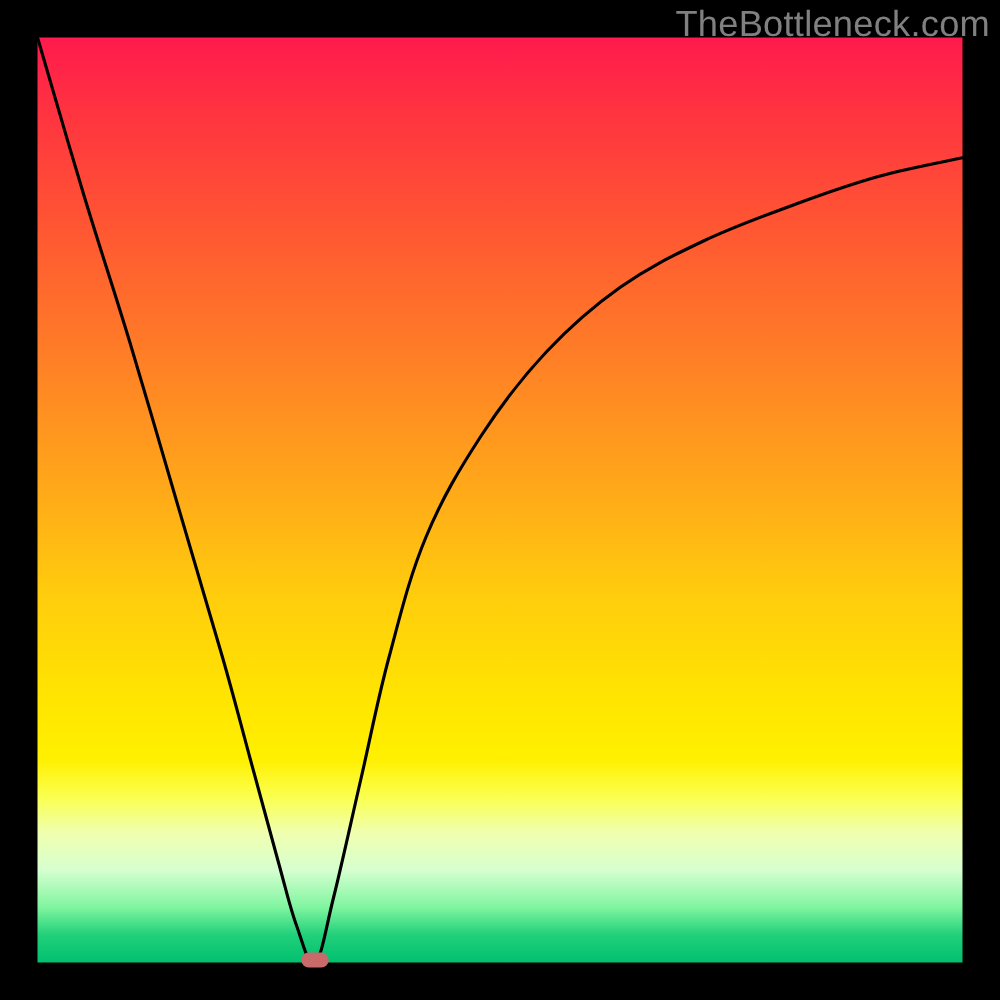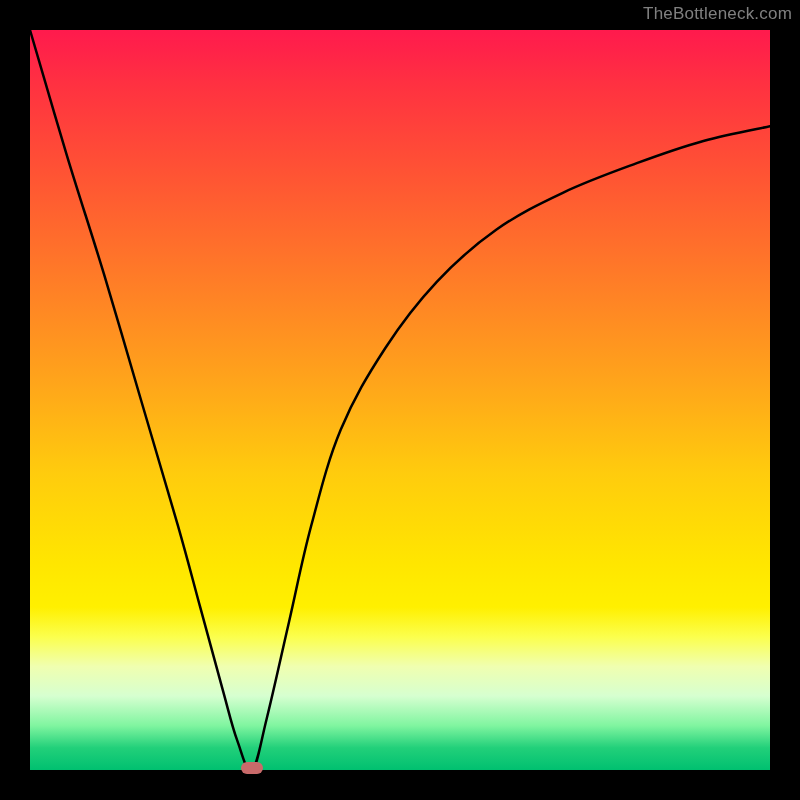--- a/index.html
+++ b/index.html
@@ -46,21 +46,21 @@
     top: 30px;
     width: 740px;
     height: 740px;
     overflow: visible;
   }
   .attribution {
     position: absolute;
     top: 4px;
     right: 8px;
     color: #808080;
-    font-size: 17px;
+    font-size: 29px;
     letter-spacing: 0.2px;
   }
   .marker {
     position: absolute;
     width: 22px;
     height: 12px;
     border-radius: 6px;
     background: #c96a6a;
   }
 </style>

